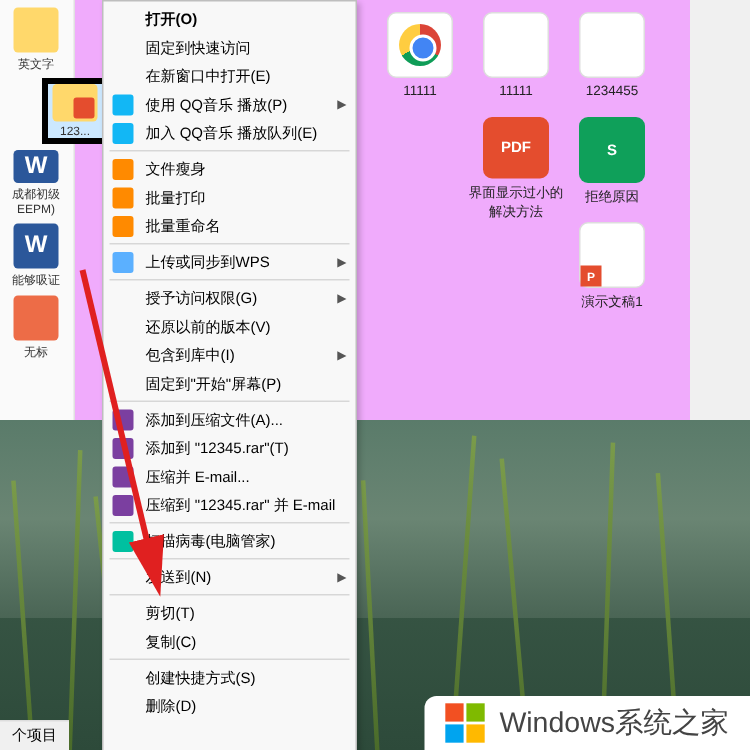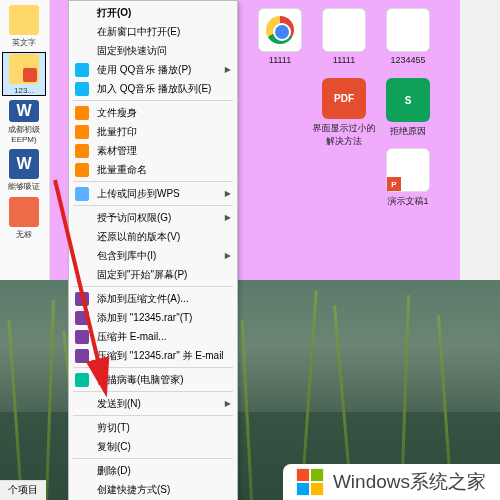--- a/index.html
+++ b/index.html
@@ -17,21 +17,21 @@
 .file-item { width: 64px; height: 70px; display: flex; flex-direction: column; align-items: center; justify-content: flex-start; text-align: center; font-size: 9px; color: #222; }
 .file-icon { width: 44px; height: 44px; border-radius: 6px; margin-bottom: 3px; display: flex; align-items: center; justify-content: center; font-size: 10px; font-weight: bold; color: #fff; }
 .chrome { background: #fff; border: 1px solid #ddd; }
 .pic { background: #fff; border: 1px solid #ddd; }
 .edge { background: linear-gradient(135deg, #0c59a4, #3cc2b0); border-radius: 50%; }
 .wps-p { background: #e44d2e; text-align: center; }
 .wps-s { background: #0fa05a; }
 .outlook { background: #0f6cbd; }
 .black { background: #000; border-radius: 50%; display:flex; align-items:center; justify-content:center; color:#fff; font-size:8px; font-style: italic; }
 
-.selected { background: #cce8ff; border: 1px solid #000000; }
+.selected { background: #cce8ff; border: 4px solid #000000; margin-left: 26px; }
 
 .ctx-menu { position: absolute; left: 68px; top: 0; width: 170px; background: #f8f8f8; border: 1px solid #bebebe; box-shadow: 2px 2px 4px rgba(0,0,0,0.2); z-index: 50; padding: 2px 0; }
 .ctx-item { height: 19px; padding: 0 8px 0 28px; font-size: 10px; display: flex; align-items: center; position: relative; }
 .ctx-sep { height: 1px; background: #d7d7d7; margin: 2px 4px; }
 .ctx-icon { position: absolute; left: 6px; width: 14px; height: 14px; display: flex; align-items: center; justify-content: center; font-size: 9px; }
 .ctx-arrow { position: absolute; right: 6px; font-size: 8px; color: #555; }
 
 .wallpaper { position: absolute; top: 280px; left: 0; width: 500px; height: 220px; background: linear-gradient(180deg, #4a6b5a 0%, #3a5847 40%, #2d4a3a 100%); overflow: hidden; }
 .water { position: absolute; top: 0; left: 0; width: 100%; height: 60%; background: linear-gradient(180deg, #5a7b6a 0%, #6a8573 50%, #4a6555 100%); }
 .reed { position: absolute; bottom: 0; width: 3px; background: linear-gradient(180deg, #7a9b4a, #4a6b2a); transform-origin: bottom; }
@@ -138,24 +138,24 @@
 
 <div class="status">
   <span>个项目</span>
 </div>
 
 <div class="ctx-menu" id="ctx">
     <div class="ctx-item" style="font-weight: bold; align-items: center;">
       <span>打开(O)</span>
     </div>
     <div class="ctx-item">
+      <span>固定到快速访问</span>
+    </div>
+    <div class="ctx-item">
       <span>在新窗口中打开(E)</span>
-    </div>
-    <div class="ctx-item">
-      <span>固定到快速访问</span>
     </div>
     <div class="ctx-item">
       <span class="ctx-icon" style="background: rgb(18, 183, 245); border-radius: 2px;"></span>
       <span>使用 QQ音乐 播放(P)</span>
       <span class="ctx-arrow">▶</span>
     </div>
     <div class="ctx-item">
       <span class="ctx-icon" style="background: rgb(18, 183, 245); border-radius: 2px;"></span>
       <span>加入 QQ音乐 播放队列(E)</span>
     </div>
@@ -163,24 +163,20 @@
     <div class="ctx-item">
       <span class="ctx-icon" style="background: rgb(255, 138, 0); border-radius: 2px;"></span>
       <span>文件瘦身</span>
     </div>
     <div class="ctx-item">
       <span class="ctx-icon" style="background: rgb(255, 138, 0); border-radius: 2px;"></span>
       <span>批量打印</span>
     </div>
     <div class="ctx-item">
       <span class="ctx-icon" style="background: rgb(255, 138, 0); border-radius: 2px;"></span>
-      <span>素材管理</span>
-    </div>
-    <div class="ctx-item">
-      <span class="ctx-icon" style="background: rgb(255, 138, 0); border-radius: 2px;"></span>
       <span>批量重命名</span>
     </div>
     <div class="ctx-sep"></div>
     <div class="ctx-item">
       <span class="ctx-icon" style="background: rgb(91, 176, 255); border-radius: 2px;"></span>
       <span>上传或同步到WPS</span>
       <span class="ctx-arrow">▶</span>
     </div>
     <div class="ctx-sep"></div>
     <div class="ctx-item">
@@ -226,24 +222,24 @@
     </div>
     <div class="ctx-sep"></div>
     <div class="ctx-item">
       <span>剪切(T)</span>
     </div>
     <div class="ctx-item">
       <span>复制(C)</span>
     </div>
     <div class="ctx-sep"></div>
     <div class="ctx-item">
+      <span>创建快捷方式(S)</span>
+    </div>
+    <div class="ctx-item">
       <span>删除(D)</span>
-    </div>
-    <div class="ctx-item">
-      <span>创建快捷方式(S)</span>
     </div>
     <div class="ctx-item"></div>
   </div>
 
 <div class="wallpaper">
   <div class="water"></div>
   <div class="reed" style="left:20px;height:180px;transform:rotate(-4deg);"></div>
   <div class="reed" style="left:45px;height:200px;transform:rotate(2deg);"></div>
   <div class="reed" style="left:80px;height:170px;transform:rotate(-6deg);"></div>
   <div class="reed" style="left:120px;height:210px;transform:rotate(3deg);"></div>

